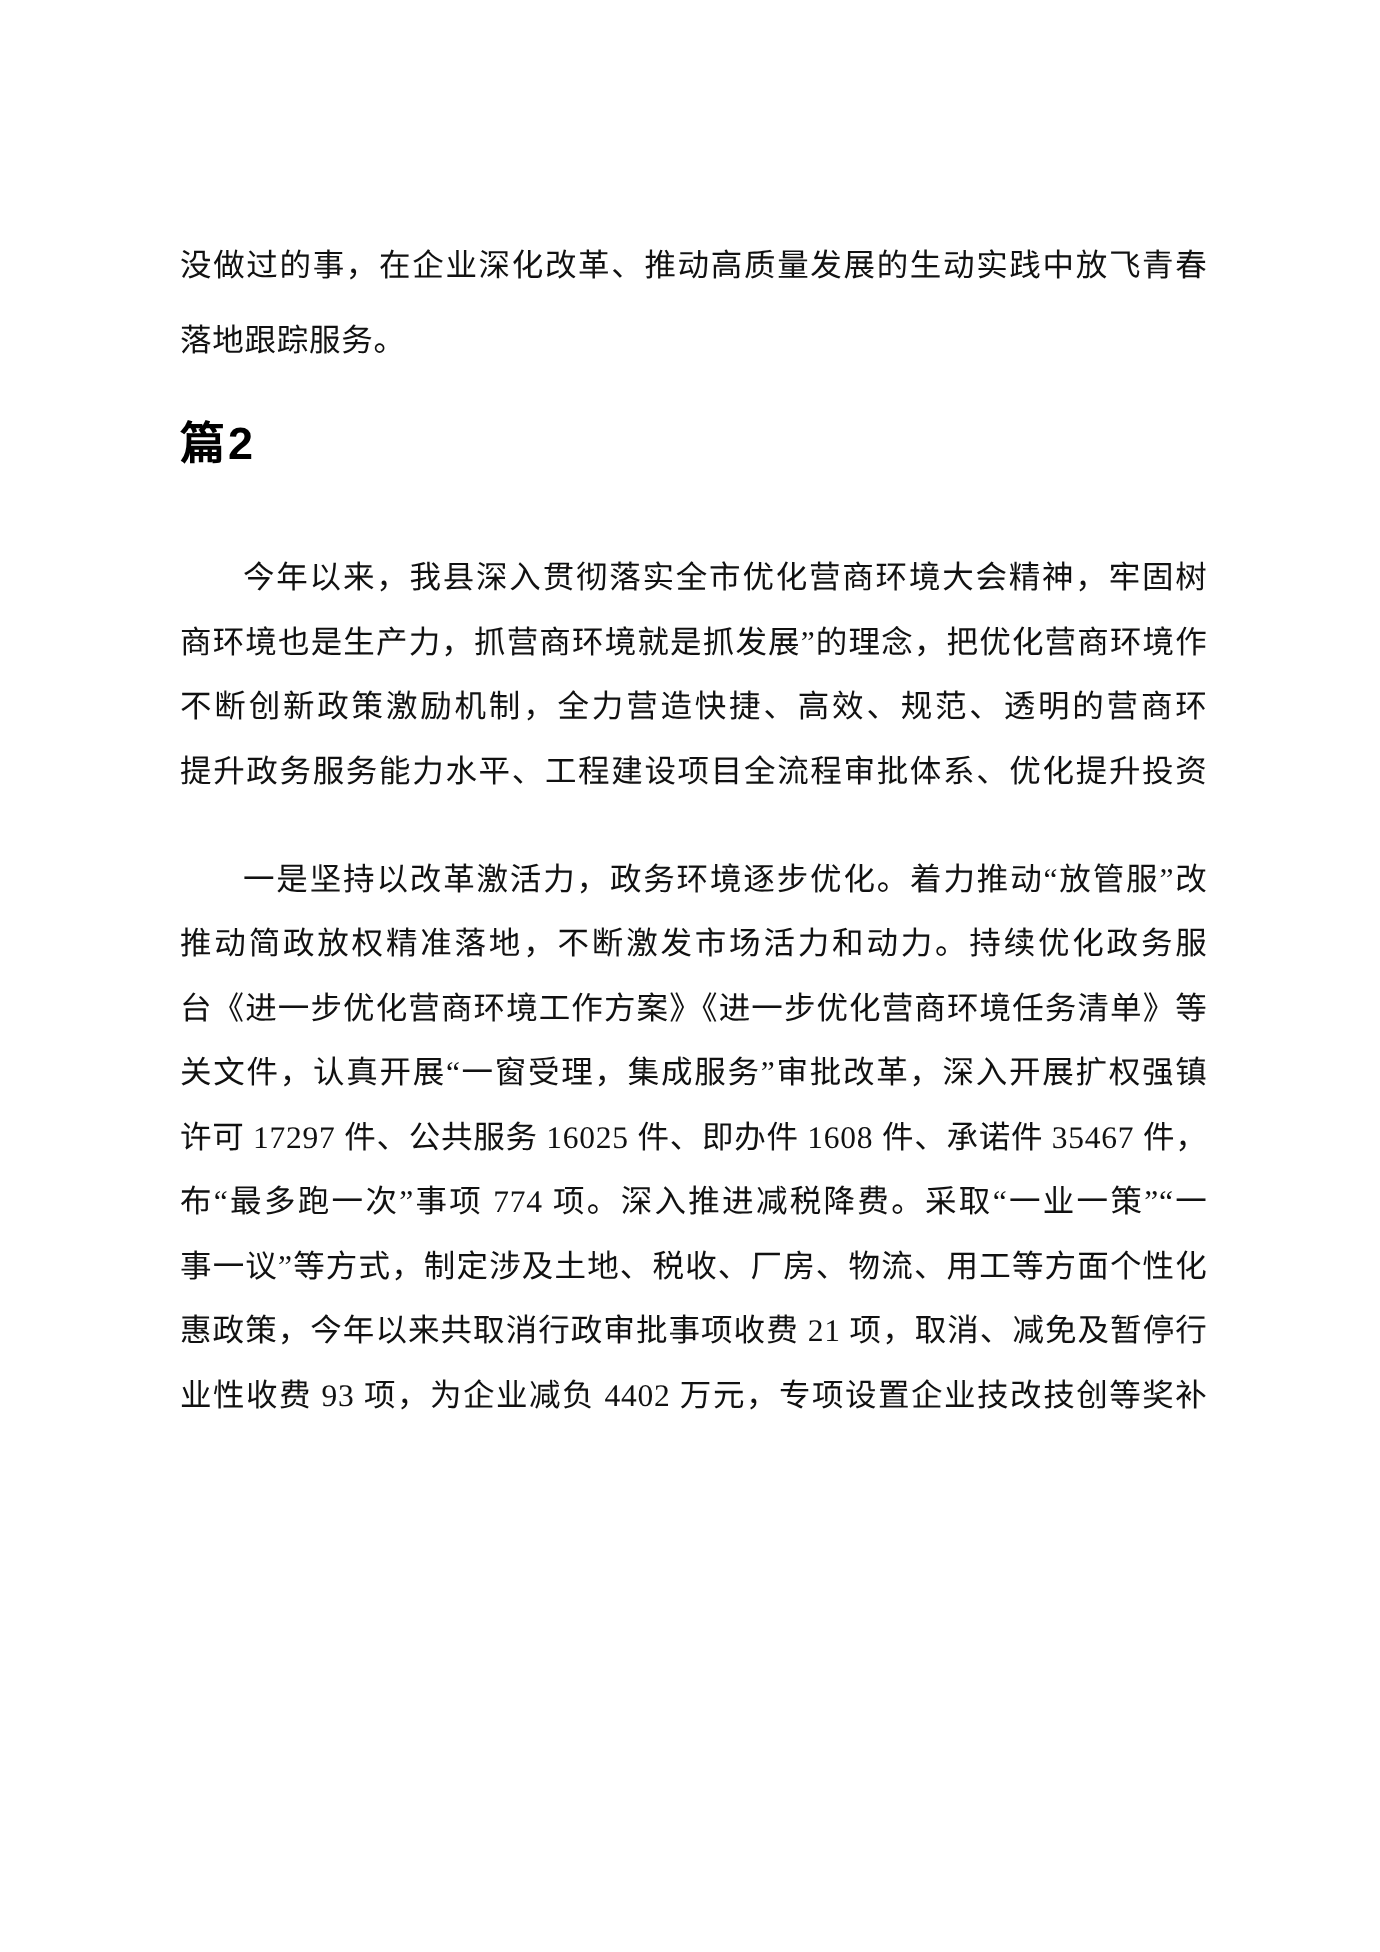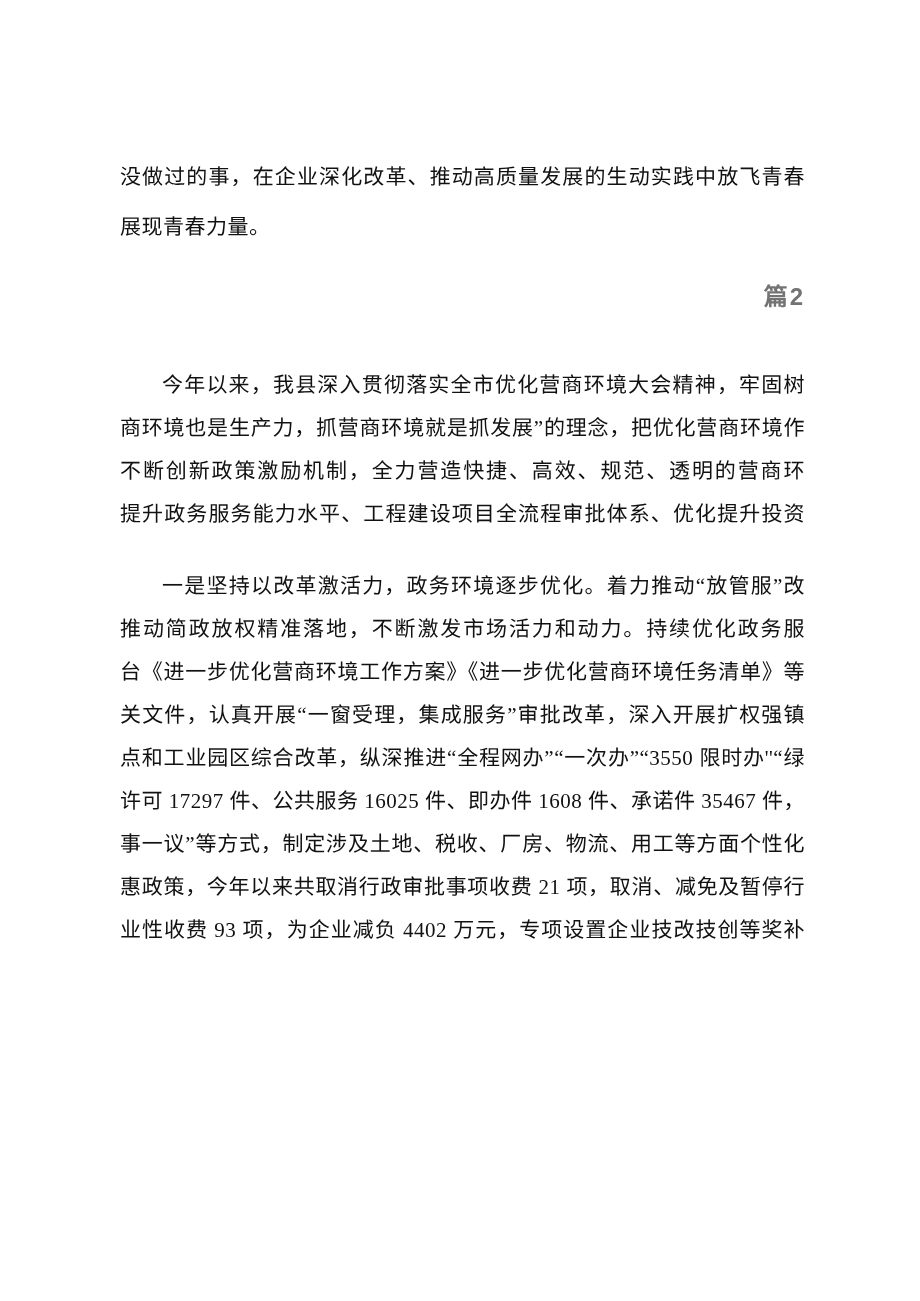--- a/index.html
+++ b/index.html
@@ -40,54 +40,54 @@
     text-align: left;
     text-align-last: left;
   }
   .line.indent {
     text-indent: 2em;
   }
   .section-heading {
     margin-top: 22px;
     font-family: "Liberation Sans", "DejaVu Sans", sans-serif;
     font-weight: bold;
-    font-size: 24px;
+    font-size: 30px;
     line-height: 46px;
     height: 46px;
-    text-align: right;
+    text-align: left;
     letter-spacing: 2px;
-    color: #737373;
+    color: #000000;
   }
   .para-1 { margin-top: 44px; }
   .para-2 { margin-top: 29px; }
 </style>
 </head>
 <body>
 
 <div class="page">
 
   <div class="closing-block">
     <div class="line">没做过的事，在企业深化改革、推动高质量发展的生动实践中放飞青春梦想，</div>
-    <div class="line last">展现青春力量。</div>
+    <div class="line last">落地跟踪服务。</div>
   </div>
 
   <div class="section-heading">篇2</div>
 
   <div class="para-1">
     <div class="line indent">今年以来，我县深入贯彻落实全市优化营商环境大会精神，牢固树立“营</div>
     <div class="line">商环境也是生产力，抓营商环境就是抓发展”的理念，把优化营商环境作为</div>
     <div class="line">不断创新政策激励机制，全力营造快捷、高效、规范、透明的营商环境，在</div>
     <div class="line">提升政务服务能力水平、工程建设项目全流程审批体系、优化提升投资项目</div>
   </div>
 
   <div class="para-2">
     <div class="line indent">一是坚持以改革激活力，政务环境逐步优化。着力推动“放管服”改革，</div>
     <div class="line">推动简政放权精准落地，不断激发市场活力和动力。持续优化政务服务。出</div>
     <div class="line">台《进一步优化营商环境工作方案》《进一步优化营商环境任务清单》等相</div>
     <div class="line">关文件，认真开展“一窗受理，集成服务”审批改革，深入开展扩权强镇试</div>
-    <div class="line">点和工业园区综合改革，纵深推进“全程网办”“一次办”“3550 限时办''“绿</div>
     <div class="line">许可 17297 件、公共服务 16025 件、即办件 1608 件、承诺件 35467 件，公</div>
+    <div class="line">布“最多跑一次”事项 774 项。深入推进减税降费。采取“一业一策”“一</div>
     <div class="line">事一议”等方式，制定涉及土地、税收、厂房、物流、用工等方面个性化优</div>
     <div class="line">惠政策，今年以来共取消行政审批事项收费 21 项，取消、减免及暂停行政事</div>
     <div class="line">业性收费 93 项，为企业减负 4402 万元，专项设置企业技改技创等奖补政策</div>
   </div>
 
 </div>
 
 </body></html>

